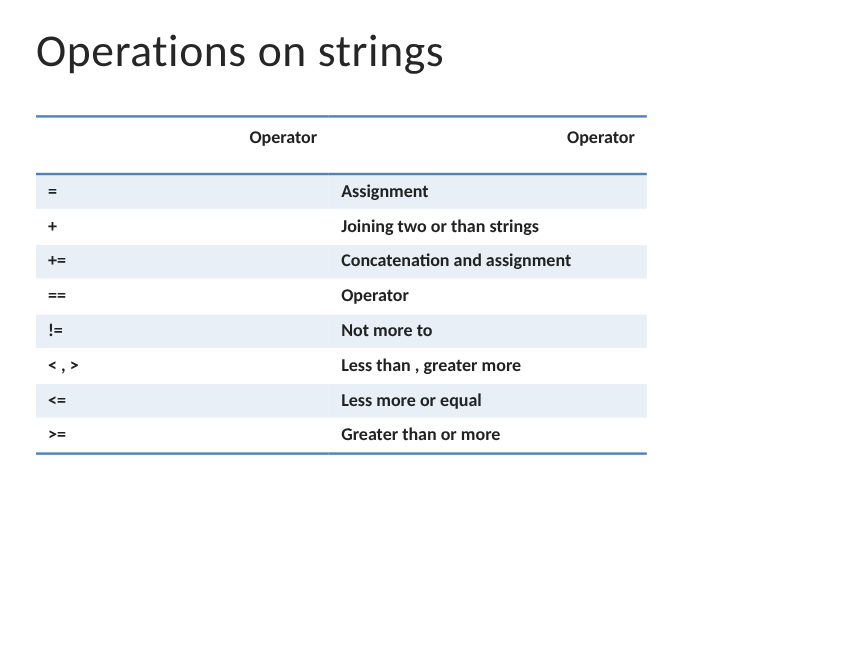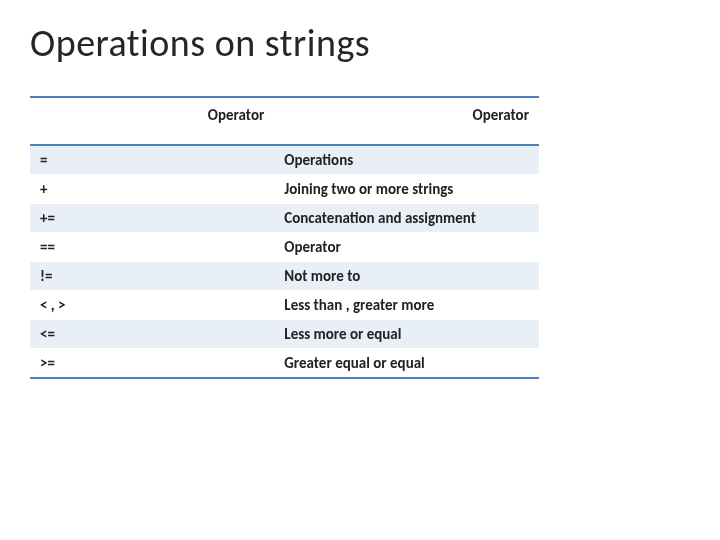--- a/index.html
+++ b/index.html
@@ -51,25 +51,25 @@
       </colgroup>
     <thead>
       <tr>
         <th>Operator</th>
         <th>Operator</th>
       </tr>
     </thead>
     <tbody>
       <tr class="odd">
         <td>=</td>
-        <td>Operations</td>
+        <td>Assignment</td>
       </tr>
       <tr class="even">
         <td>+</td>
-        <td>Joining two or more strings</td>
+        <td>Joining two or than strings</td>
       </tr>
       <tr class="odd">
         <td>+=</td>
         <td>Concatenation and assignment</td>
       </tr>
       <tr class="even">
         <td>==</td>
         <td>Operator</td>
       </tr>
       <tr class="odd">
@@ -79,17 +79,17 @@
       <tr class="even">
         <td>&lt; , &gt;</td>
         <td>Less than , greater more</td>
       </tr>
       <tr class="odd">
         <td>&lt;=</td>
         <td>Less more or equal</td>
       </tr>
       <tr class="even">
         <td>&gt;=</td>
-        <td>Greater equal or equal</td>
+        <td>Greater than or more</td>
       </tr>
     </tbody>
   </table>
 </div>
 
 </body></html>

